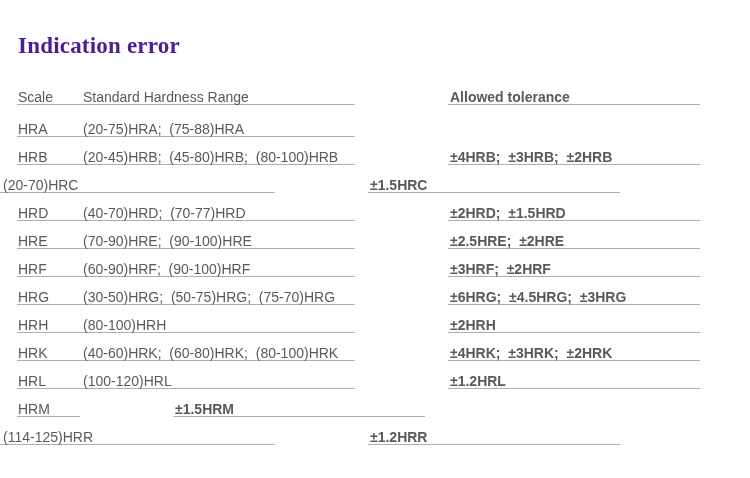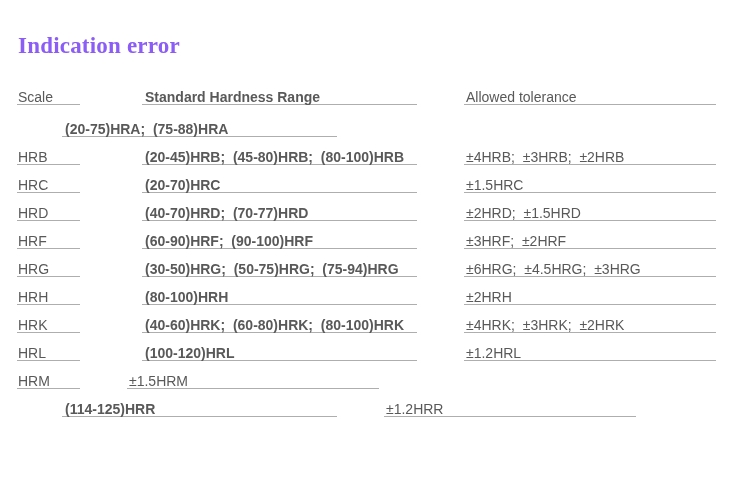--- a/index.html
+++ b/index.html
@@ -9,84 +9,89 @@
     font-family: "Liberation Sans", sans-serif;
     overflow: hidden;
     position: relative;
   }
   .page-title {
     position: absolute;
     left: 18px; top: 33px;
     font-family: "Liberation Serif", "DejaVu Serif", serif;
     font-weight: bold;
     font-size: 23px;
-    color: #8b5cf6;
+    color: #4c1d95;
     letter-spacing: 0.2px;
   }
   .table {
     position: absolute;
     left: 0; top: 77px;
     width: 750px;
   }
   .row { display: flex; height: 28px; }
   .table-body { margin-top: 4px; }
   .cell {
     display: flex;
     align-items: flex-end;
     padding-bottom: 0;
     border-bottom: 1px solid #aeaeae;
     font-size: 14px;
     color: #595959;
     white-space: pre;
     line-height: 1;
   }
   .c-scale { margin-left: 17px; width: 63px;  padding-left: 1px; }
-  .c-range { margin-left: 62px; width: 275px; padding-left: 3px; font-weight: bold; }
-  .c-tol   { margin-left: 47px; width: 252px; padding-left: 2px; }
+  .c-range { width: 275px; padding-left: 3px; }
+  .c-tol   { margin-left: 93px; width: 252px; padding-left: 2px; font-weight: bold; }
   .header .cell { color: #595959; }
 </style>
 </head>
 <body>
 
 <h1 class="page-title">Indication error</h1>
 
 <div class="table">
   <div class="row header">
     <div class="cell c-scale">Scale</div>
     <div class="cell c-range">Standard Hardness Range</div>
     <div class="cell c-tol">Allowed tolerance</div>
   </div>
 
   <div class="table-body">
     <div class="row">
+      <div class="cell c-scale">HRA</div>
       <div class="cell c-range">(20-75)HRA;  (75-88)HRA</div>
     </div>
     <div class="row">
       <div class="cell c-scale">HRB</div>
       <div class="cell c-range">(20-45)HRB;  (45-80)HRB;  (80-100)HRB</div>
       <div class="cell c-tol">±4HRB;  ±3HRB;  ±2HRB</div>
     </div>
     <div class="row">
-      <div class="cell c-scale">HRC</div>
       <div class="cell c-range">(20-70)HRC</div>
       <div class="cell c-tol">±1.5HRC</div>
     </div>
     <div class="row">
       <div class="cell c-scale">HRD</div>
       <div class="cell c-range">(40-70)HRD;  (70-77)HRD</div>
       <div class="cell c-tol">±2HRD;  ±1.5HRD</div>
     </div>
     <div class="row">
+      <div class="cell c-scale">HRE</div>
+      <div class="cell c-range">(70-90)HRE;  (90-100)HRE</div>
+      <div class="cell c-tol">±2.5HRE;  ±2HRE</div>
+    </div>
+    <div class="row">
       <div class="cell c-scale">HRF</div>
       <div class="cell c-range">(60-90)HRF;  (90-100)HRF</div>
       <div class="cell c-tol">±3HRF;  ±2HRF</div>
     </div>
     <div class="row">
       <div class="cell c-scale">HRG</div>
-      <div class="cell c-range">(30-50)HRG;  (50-75)HRG;  (75-94)HRG</div>
+      <div class="cell c-range">(30-50)HRG;  (50-75)HRG;  (75-70)HRG</div>
       <div class="cell c-tol">±6HRG;  ±4.5HRG;  ±3HRG</div>
     </div>
     <div class="row">
       <div class="cell c-scale">HRH</div>
       <div class="cell c-range">(80-100)HRH</div>
       <div class="cell c-tol">±2HRH</div>
     </div>
     <div class="row">
       <div class="cell c-scale">HRK</div>
       <div class="cell c-range">(40-60)HRK;  (60-80)HRK;  (80-100)HRK</div>

